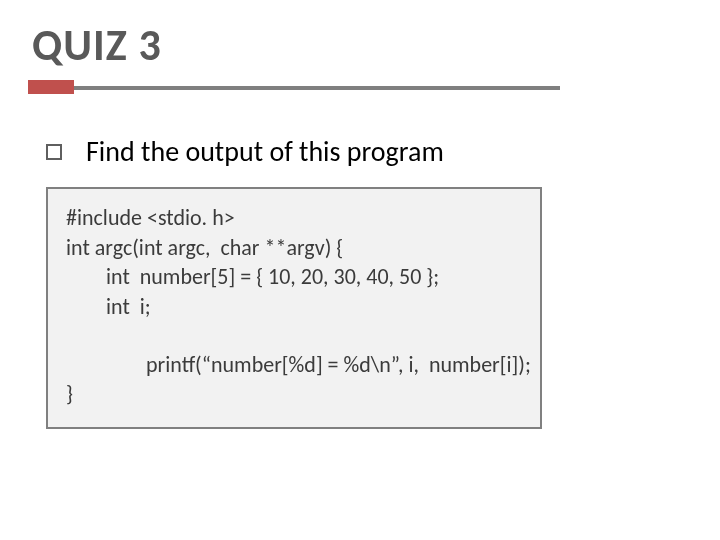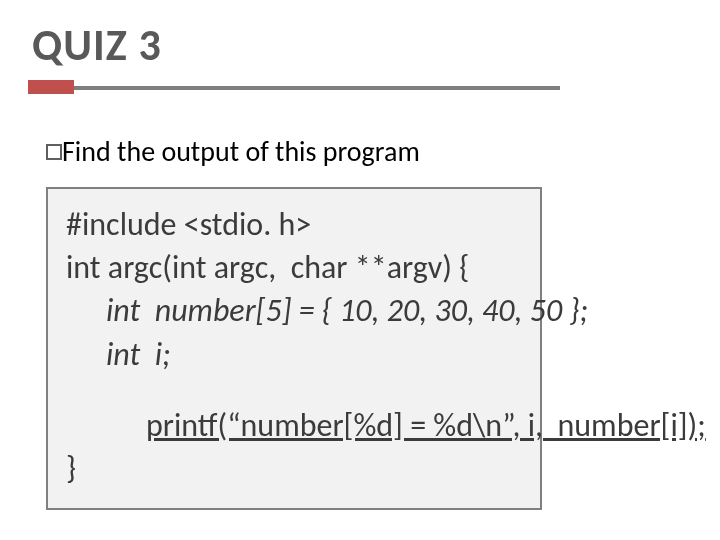--- a/index.html
+++ b/index.html
@@ -38,47 +38,47 @@
   .rule-accent {
     position: absolute;
     left: 0; top: 0;
     width: 46px;
     height: 14px;
     background: #c0504d;
   }
   .bullet-row {
     display: flex;
     align-items: center;
-    gap: 0;
+    gap: 24px;
     margin: 12px 0 18px 18px;
   }
   .bullet-icon {
     width: 16px;
     height: 16px;
     border: 2px solid #5f5f5f;
     display: inline-block;
     flex-shrink: 0;
   }
   .bullet-text {
     font-size: 28px;
     color: #000;
   }
   .code-box {
     margin: 0 18px 0 18px;
     border: 2px solid #808080;
     background: #f2f2f2;
     padding: 14px 18px 18px 18px;
     font-family: "Calibri", "Arial", sans-serif;
-    font-size: 32px;
+    font-size: 22px;
     color: #3b3b3b;
     line-height: 1.35;
   }
   .code-line { white-space: pre; }
-  .indent1 { padding-left: 40px; font-style: italic; }
-  .indent2 { padding-left: 80px; text-decoration: underline; }
+  .indent1 { padding-left: 40px; }
+  .indent2 { padding-left: 80px; }
   .gap { height: 28px; }
 </style>
 </head>
 <body>
 
 <div class="slide">
   <div class="title">QUIZ 3</div>
   <div class="rule-wrap">
     <div class="rule-grey"></div>
     <div class="rule-accent"></div>

